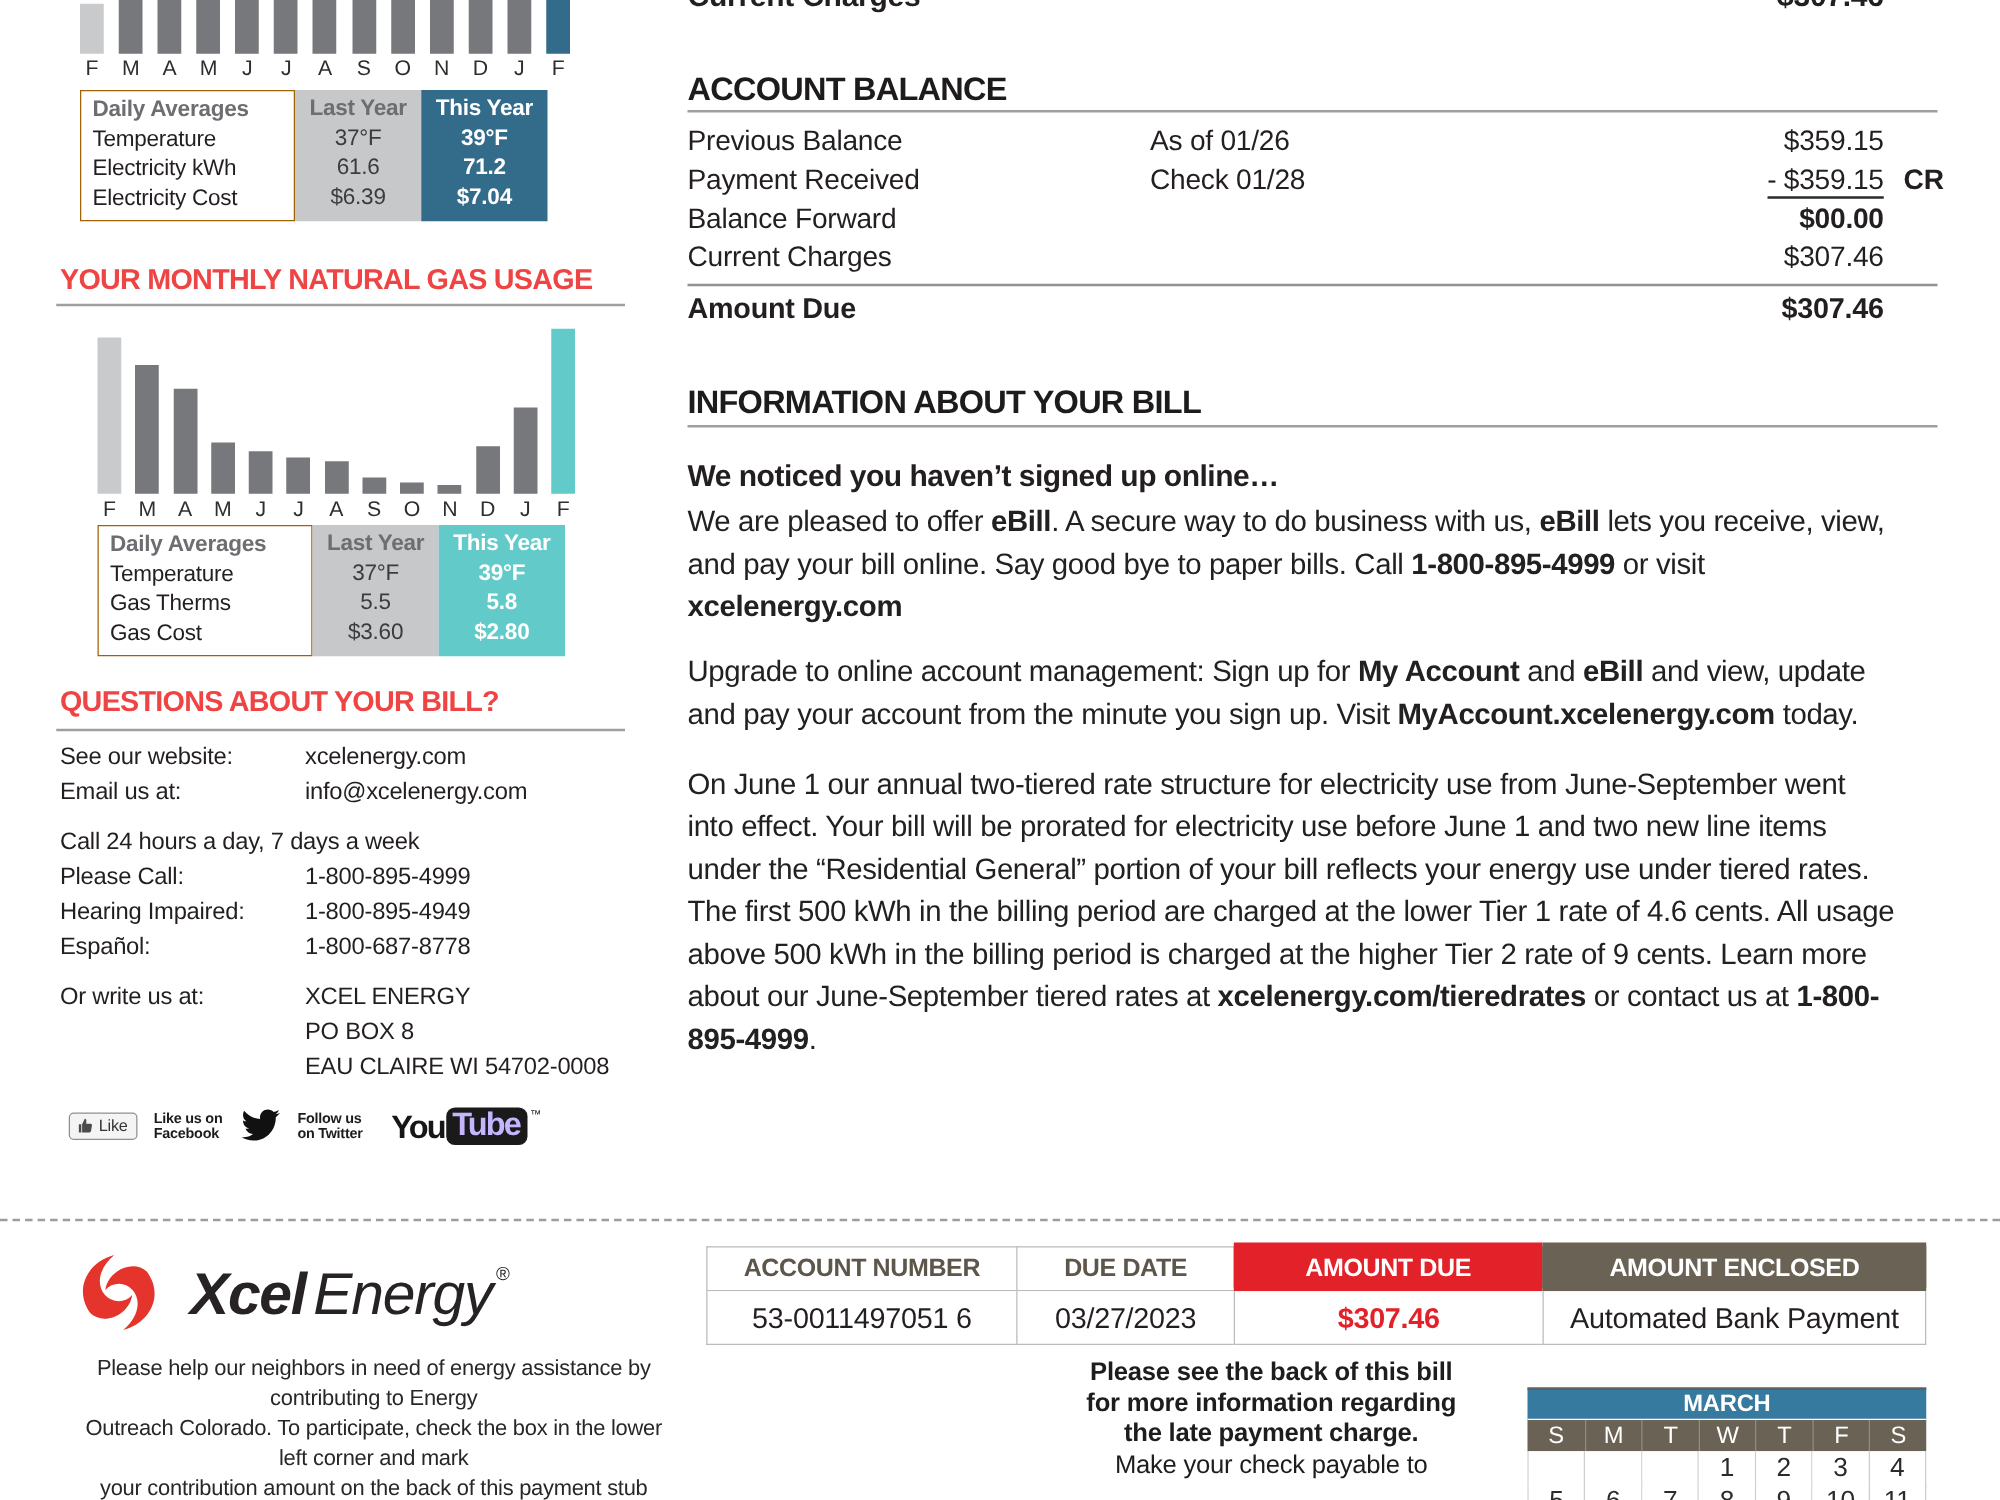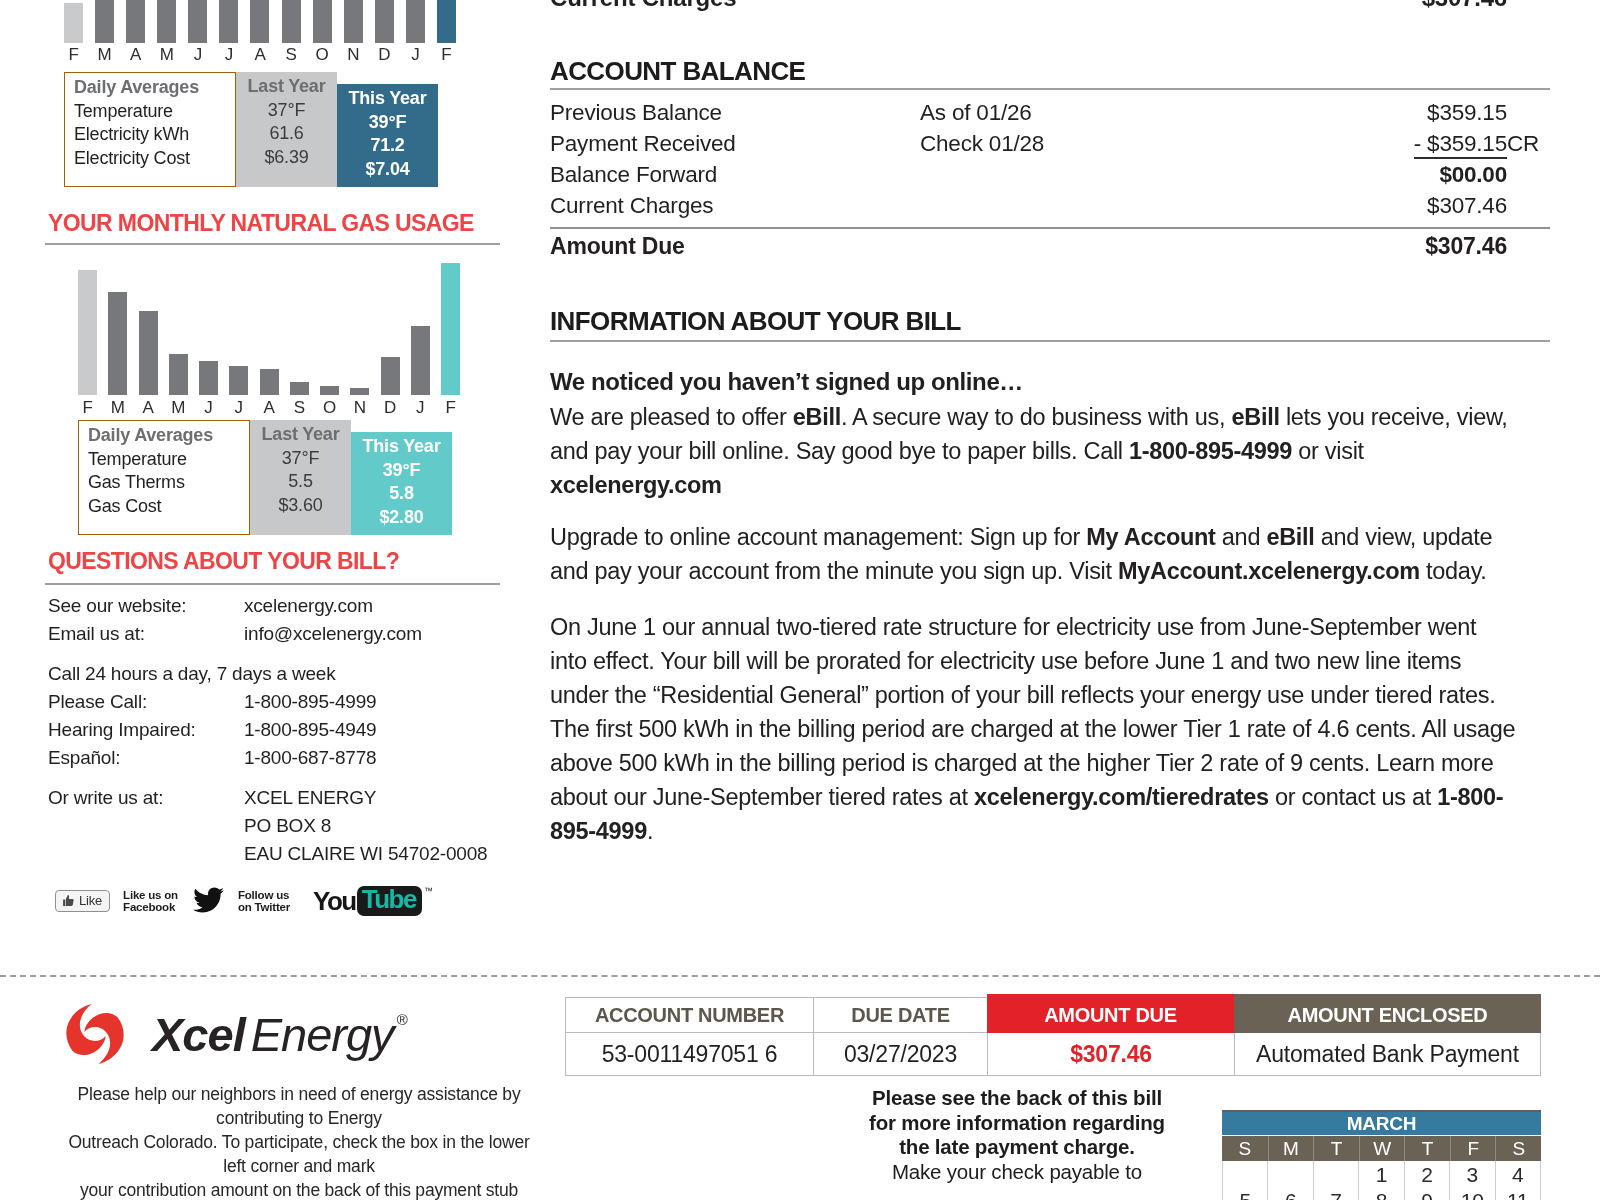--- a/index.html
+++ b/index.html
@@ -18,45 +18,45 @@
   .bar-mid{background:#77787b;}
   #elec-bars .bar-last{background:#336b8b;}
   #gas-bars .bar-last{background:#62cbc9;}
   .months{display:flex;justify-content:space-between;font-size:17px;color:#2e2e30;}
   .months span{width:19px;text-align:center;}
   
   .avg-table{display:grid;grid-template-columns:172px 101px 101px;font-size:18px;line-height:23.5px;}
   .avg-col{padding:3px 0 6px 0;}
   .avg-label{background:#fff;border:1px solid #a16207;padding-left:9px;}
   .avg-last{background:#c7c8ca;text-align:center;color:#3c3c3e;}
-  .avg-this{text-align:center;color:#fff;font-weight:bold;margin-top:12px;}
+  .avg-this{text-align:center;color:#fff;font-weight:bold;}
   .avg-this.elec{background:#336b8b;}
   .avg-this.gas{background:#62cbc9;}
   .avg-hdr{font-weight:bold;color:#6d6e71;}
   .avg-this .avg-hdr{color:#fff;}
   
   .q-block{font-size:19px;line-height:28px;width:470px;}
   .q-row{display:flex;}
   .q-label{width:196px;flex:none;}
   .gap12{margin-top:12px;}
   
   .social{display:flex;align-items:center;gap:13px;}
   .like-btn{display:flex;align-items:center;gap:4px;border:1px solid #8f8f8f;border-radius:4px;
             background:#f4f4f4;padding:2px 7px 3px 6px;font-size:13px;color:#333;}
   .soc-label{font-size:11.5px;font-weight:bold;line-height:12.5px;color:#1c1c1c;}
   .yt{display:flex;align-items:flex-start;}
   .yt-you{font-size:26px;font-weight:bold;letter-spacing:-1.5px;color:#161616;line-height:30px;}
-  .yt-tube{font-size:26px;font-weight:bold;letter-spacing:-1.5px;background:#1a1a1a;color:#14b8a6;
+  .yt-tube{font-size:26px;font-weight:bold;letter-spacing:-1.5px;background:#1a1a1a;color:#c4b5fd;
            border-radius:7px;padding:0 6px 3px 5px;margin-left:1px;line-height:27px;}
   .yt-tm{font-size:9px;margin-left:2px;line-height:10px;color:#1a1a1a;}
   
   .ab-rows{width:1005px;font-size:22.5px;}
   .ab-row{display:grid;grid-template-columns:370px 1fr auto 48px;height:31px;align-items:start;}
   .ab-amt{text-align:right;}
-  .ab-cr{font-weight:normal;}
+  .ab-cr{text-align:right;font-weight:bold;}
   .amt-underline{border-bottom:2px solid #2b2b2b;padding-bottom:1px;}
   .ab-due{display:grid;grid-template-columns:370px 1fr auto 48px;font-weight:bold;font-size:23px;width:1005px;}
   .clip-row{display:grid;grid-template-columns:370px 1fr auto 48px;font-weight:bold;font-size:24px;width:1005px;}
   
   .info-p{width:968px;font-size:23.5px;line-height:34px;letter-spacing:-0.3px;color:#232021;}
   .info-h{font-size:24px;font-weight:bold;letter-spacing:-0.4px;}
   
   .dashed{border-top:2px dashed #9b9da0;width:1600px;height:0;}
   
   .logo-row{display:flex;align-items:center;gap:20px;}

